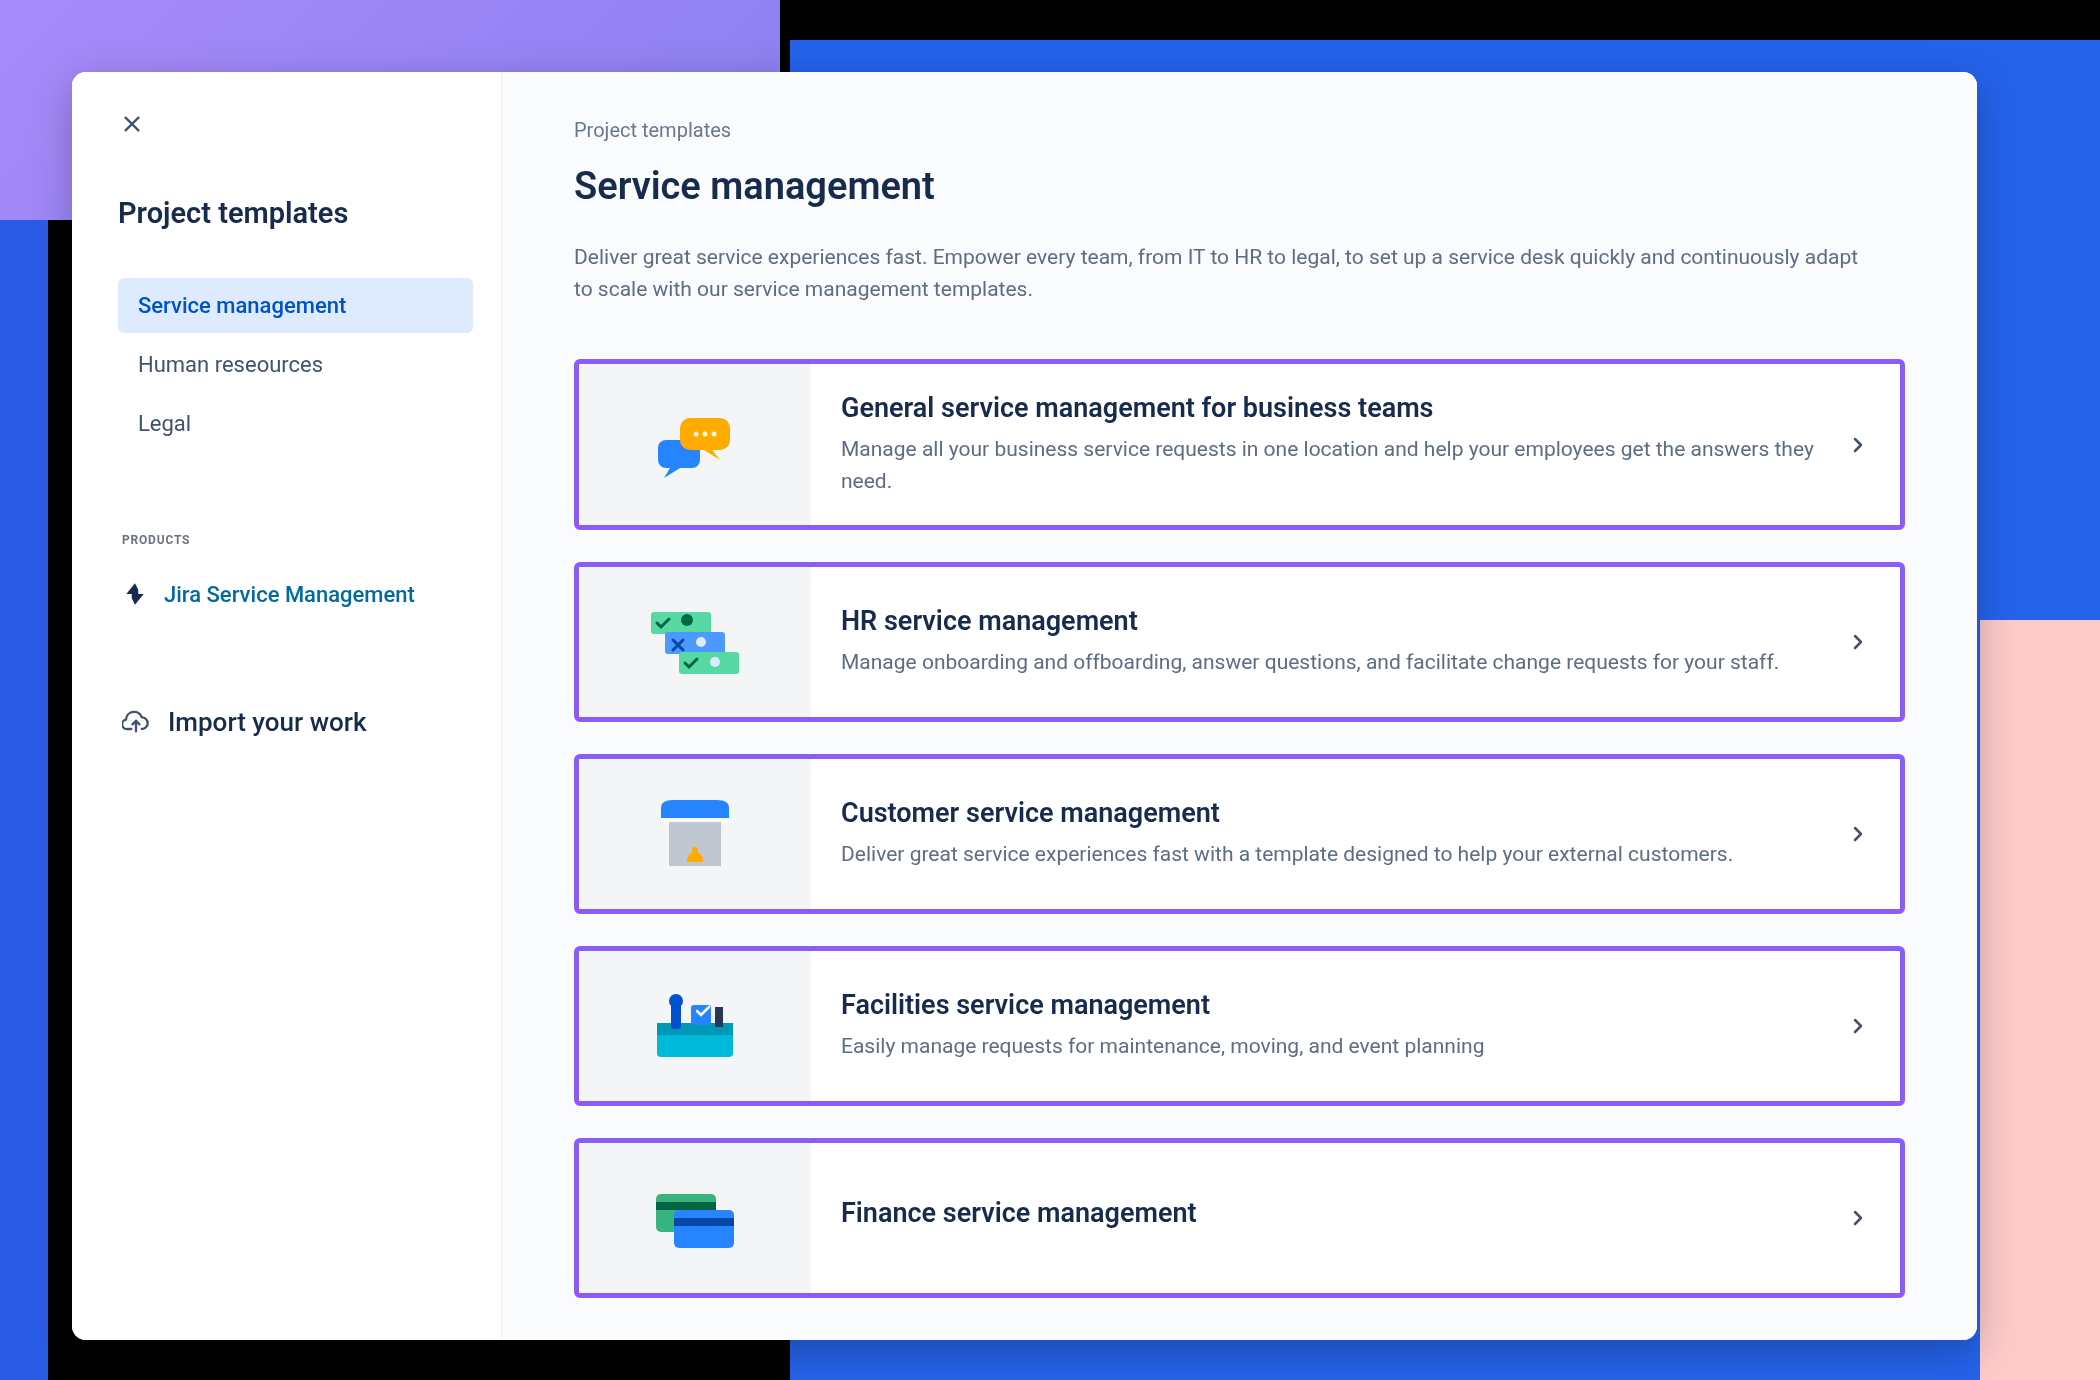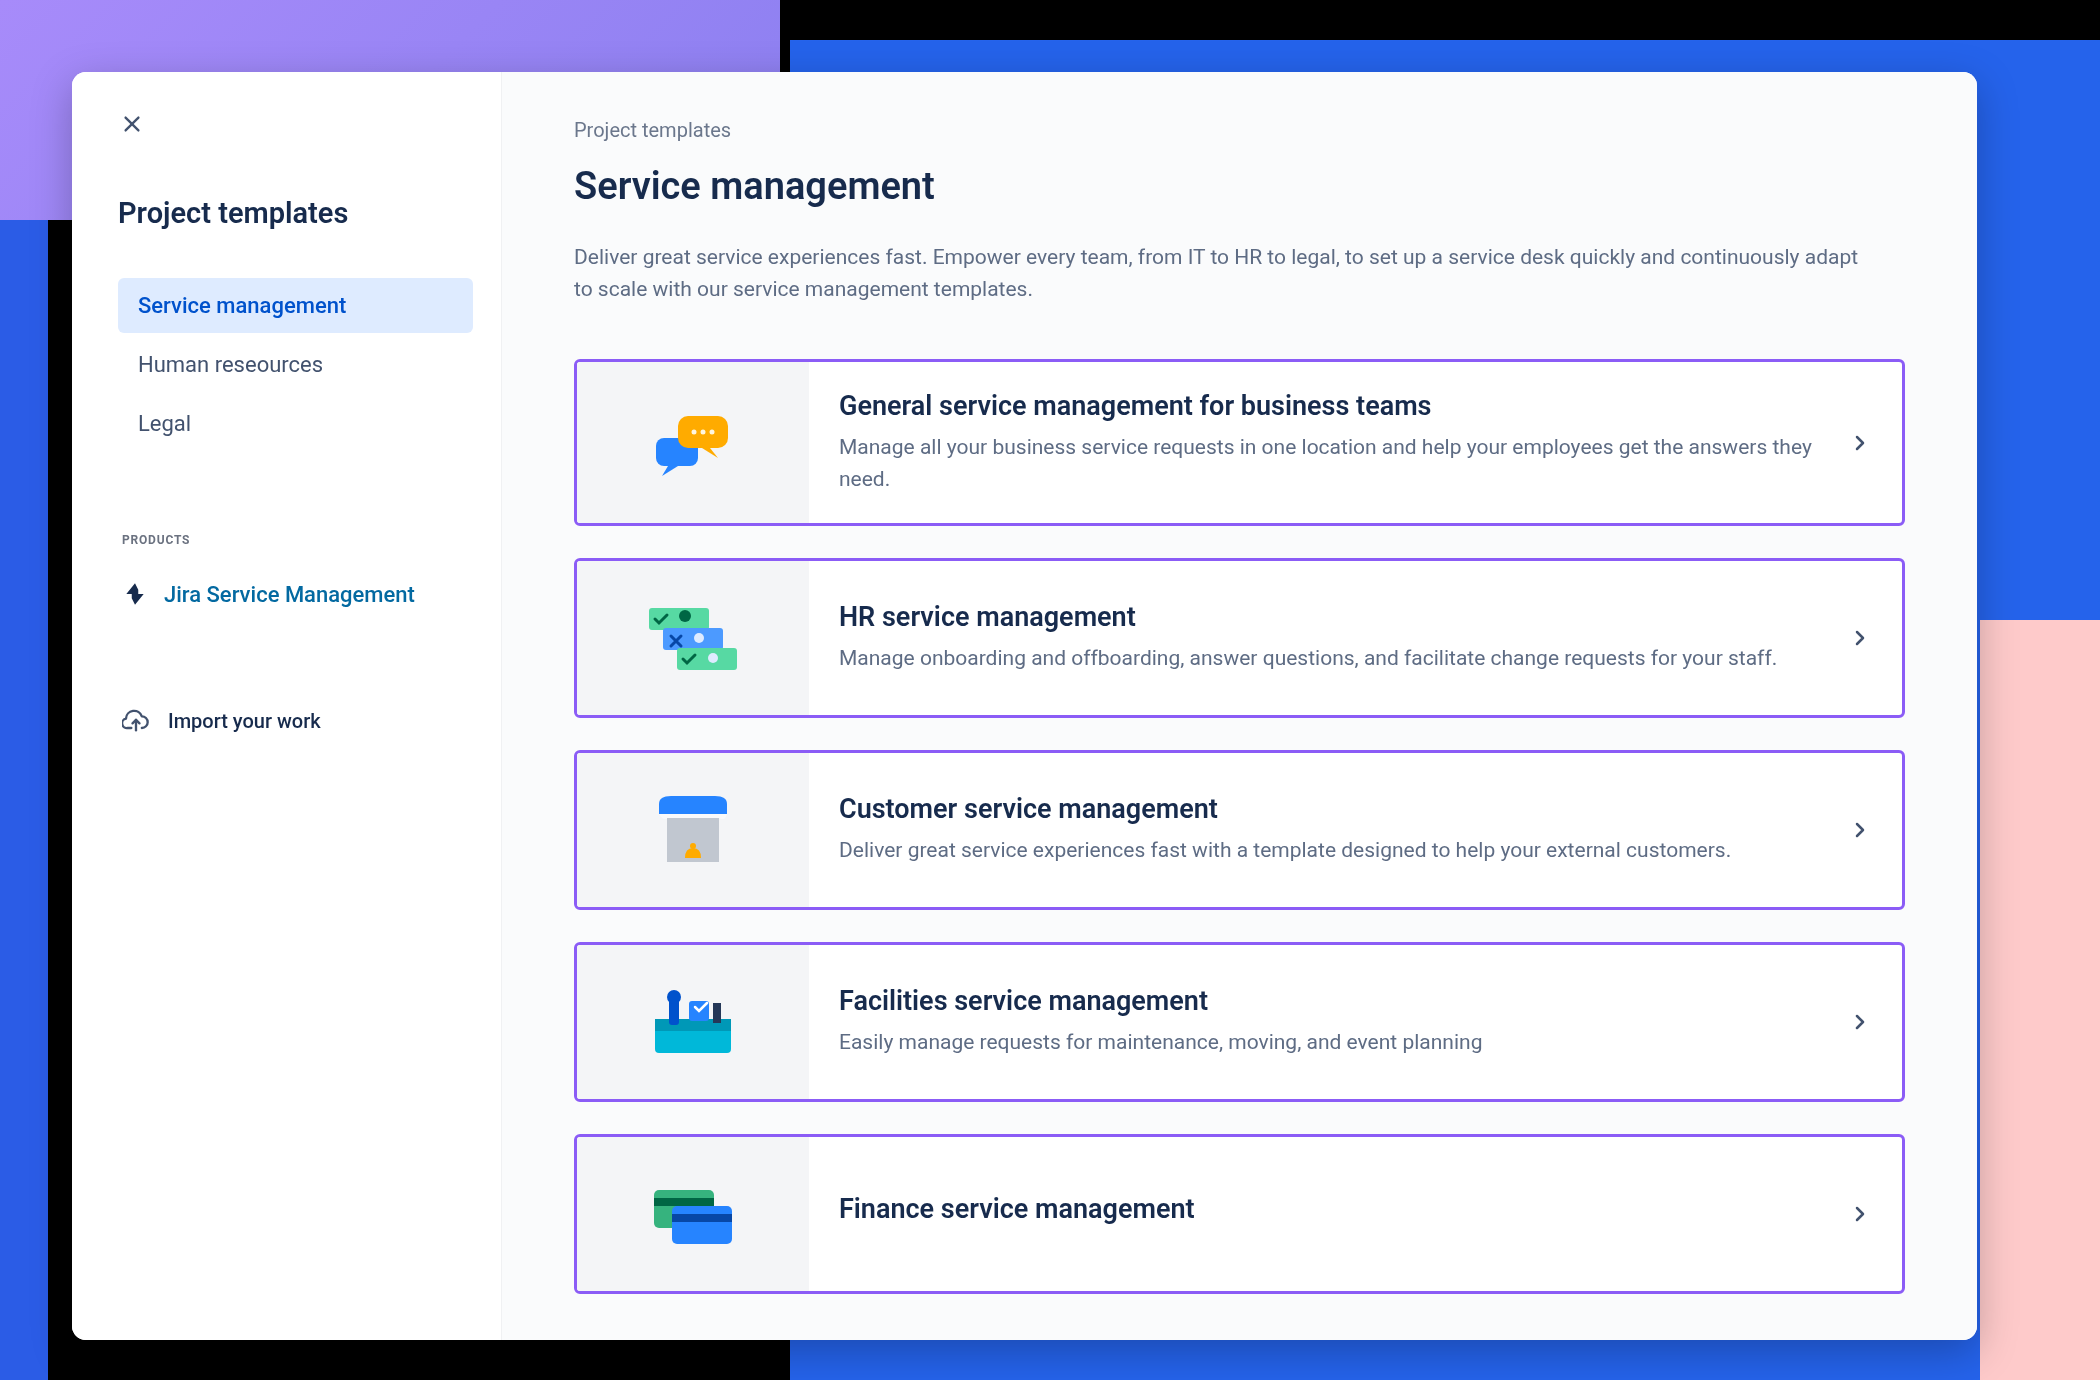--- a/index.html
+++ b/index.html
@@ -108,21 +108,21 @@
     }
     .import-item {
       display: flex;
       align-items: center;
       gap: 18px;
       padding: 8px 4px;
       margin-top: 84px;
       cursor: pointer;
     }
     .import-icon { width: 28px; height: 28px; color: #42526e; }
-    .import-label { font-size: 20px; color: #172b4d; font-weight: 500; }
+    .import-label { font-size: 26px; color: #172b4d; font-weight: 500; }
 
     
     .main {
       flex: 1;
       background: #fafbfc;
       padding: 46px 72px 0 72px;
       overflow-y: auto;
     }
     .breadcrumb {
       font-size: 20px;
@@ -144,21 +144,21 @@
       margin-top: 28px;
     }
     .template-list {
       display: flex;
       flex-direction: column;
       gap: 32px;
     }
     .template-card {
       display: flex;
       background: #fff;
-      border: 3px solid #8b5cf6;
+      border: 5px solid #8b5cf6;
       border-radius: 6px;
       overflow: hidden;
       cursor: pointer;
       min-height: 160px;
     }
     .template-thumb {
       width: 232px;
       background: #f4f5f7;
       display: flex;
       align-items: center;

